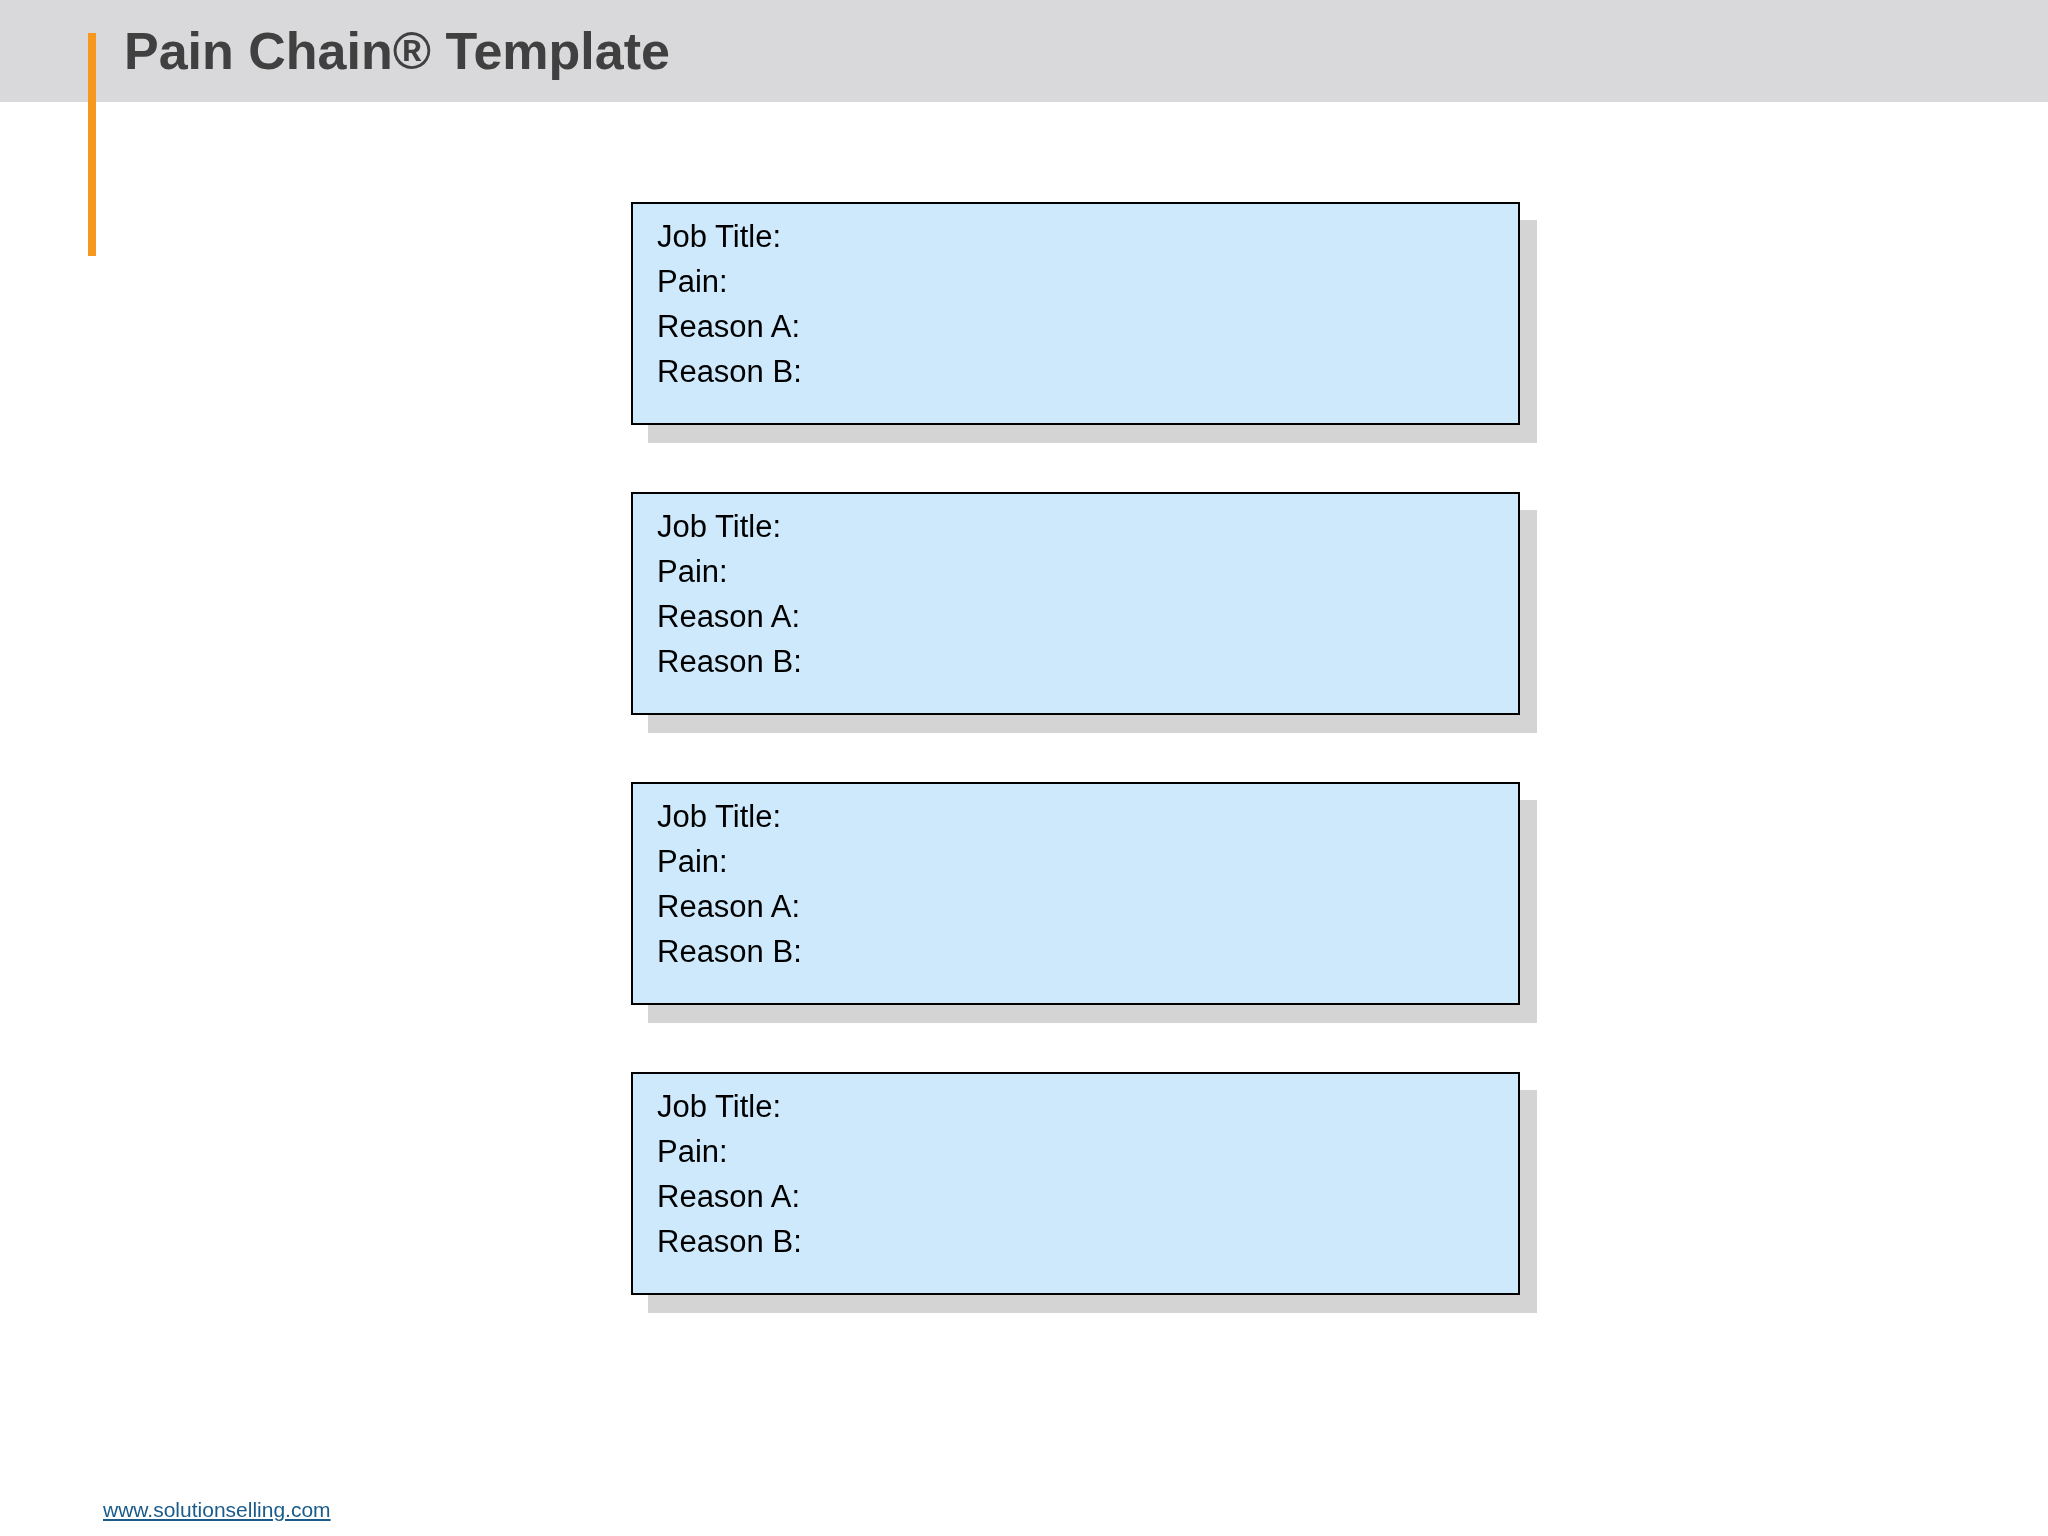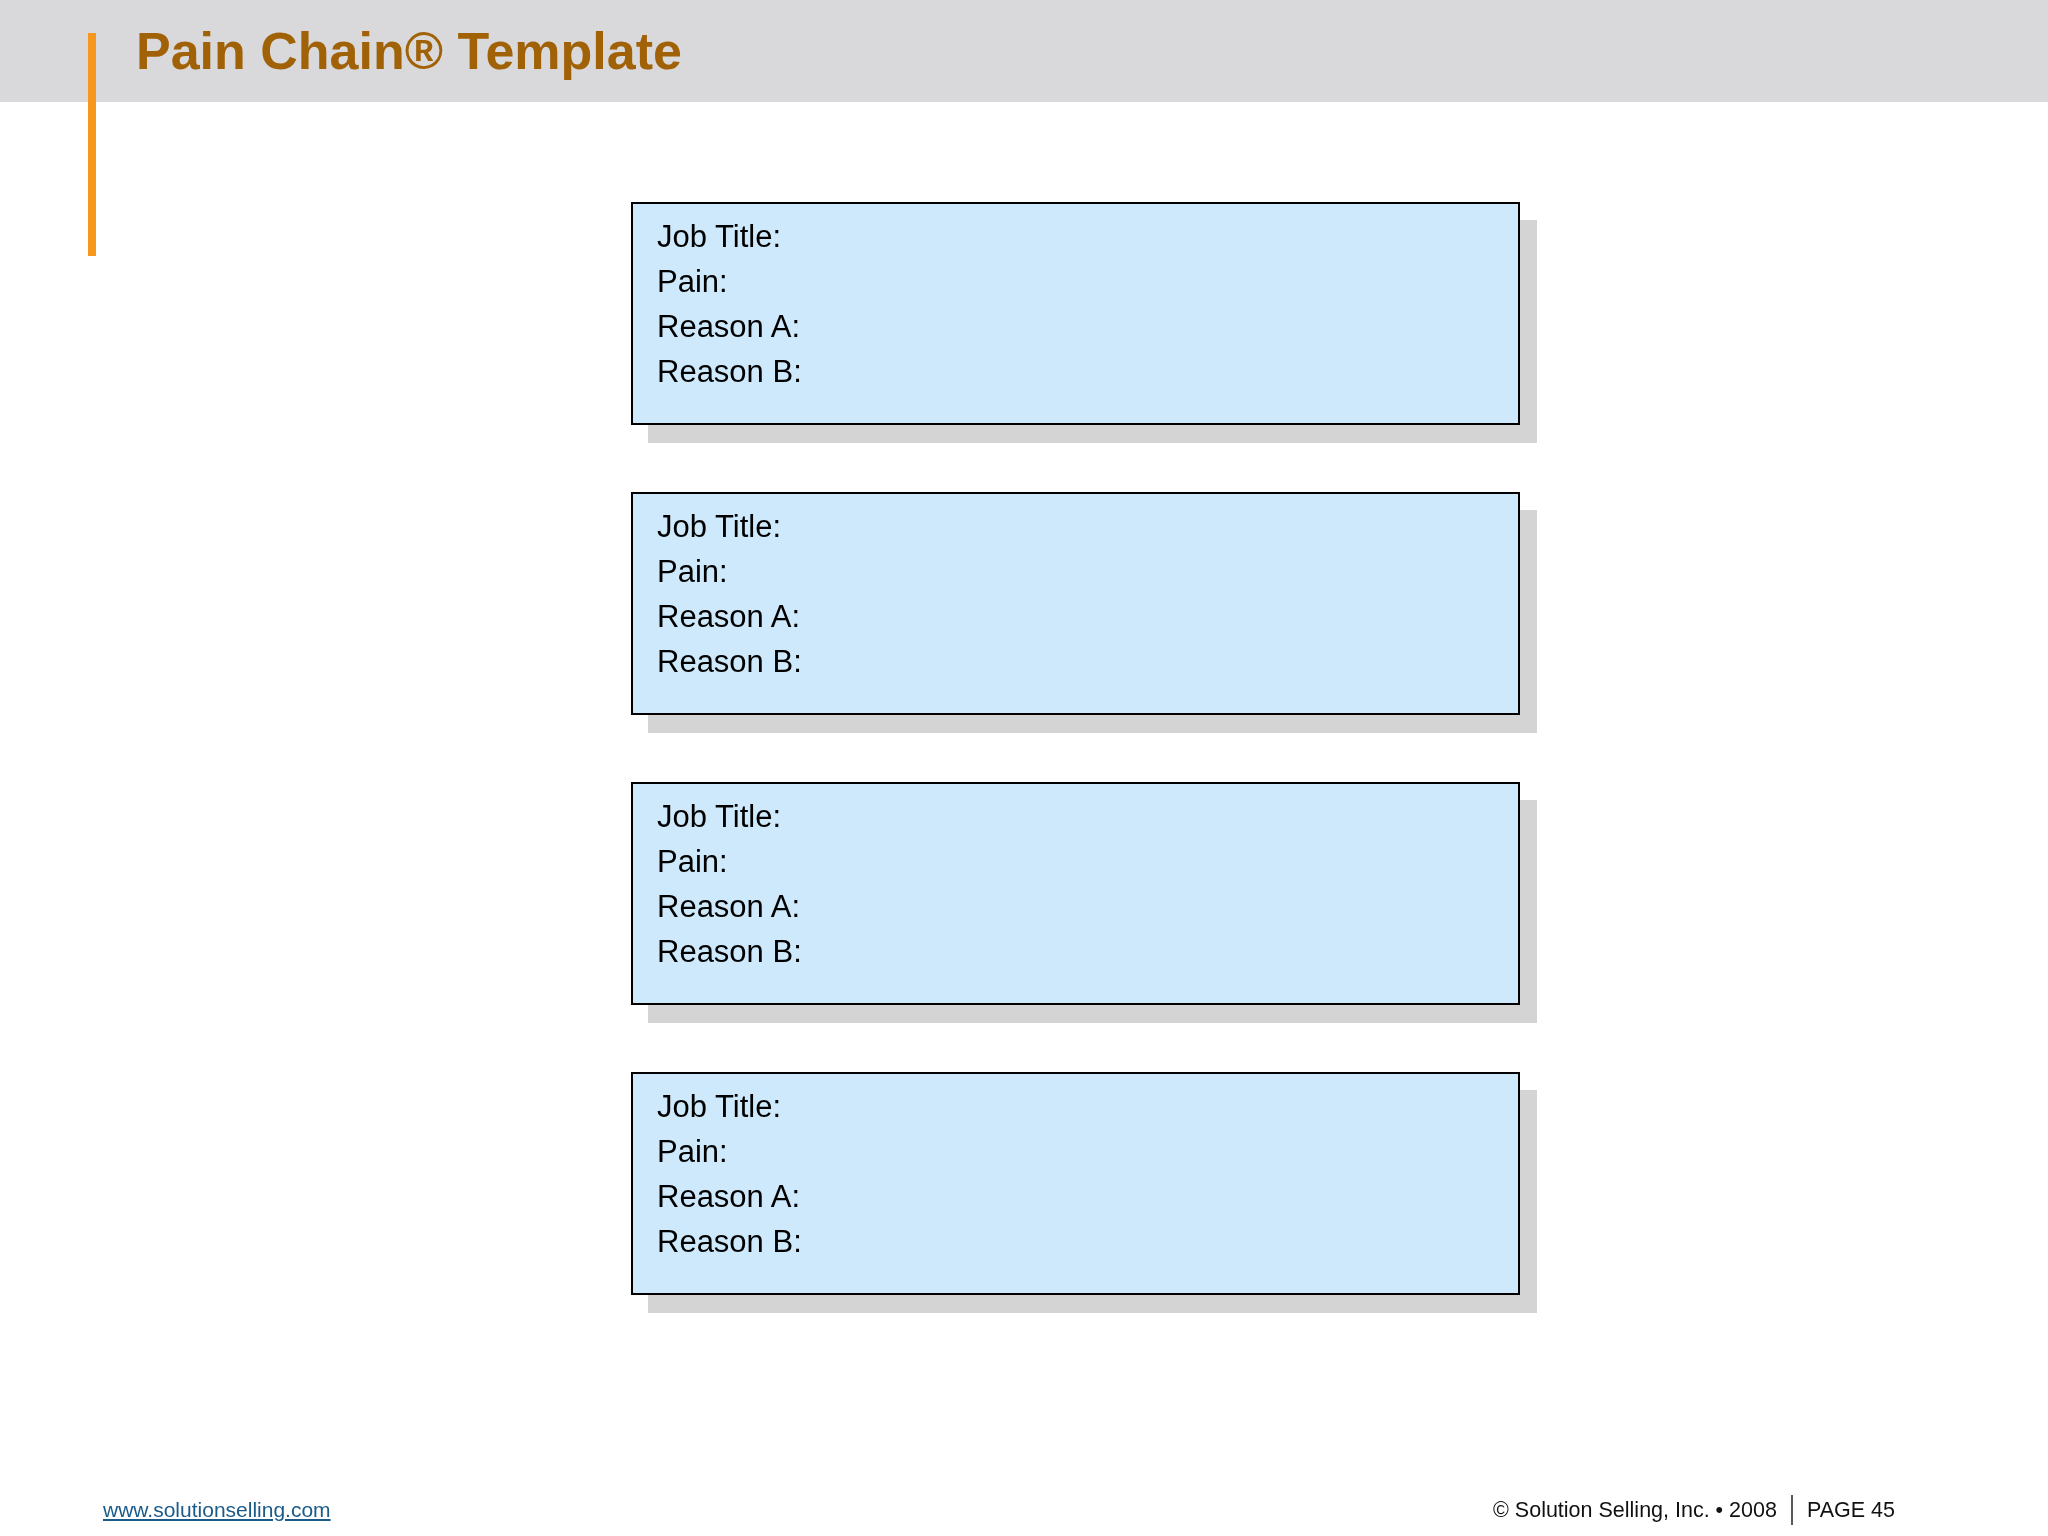--- a/index.html
+++ b/index.html
@@ -25,28 +25,28 @@
   .accent-bar {
     position: absolute;
     left: 88px;
     top: 33px;
     width: 8px;
     height: 223px;
     background: #f6981e;
   }
   .page-title {
     position: absolute;
-    left: 136px;
+    left: 124px;
     top: 0;
     height: 102px;
     display: flex;
     align-items: center;
     font-size: 52px;
     font-weight: bold;
-    color: #a16207;
+    color: #404040;
     letter-spacing: 0px;
     margin: 0;
   }
   .boxes {
     position: absolute;
     left: 631px;
     top: 202px;
     display: flex;
     flex-direction: column;
   }
@@ -132,19 +132,14 @@
       <div class="box-line">Job Title:</div>
       <div class="box-line">Pain:</div>
       <div class="box-line">Reason A:</div>
       <div class="box-line">Reason B:</div>
     </div>
 
   </div>
 
   <a class="footer-link" href="#">www.solutionselling.com</a>
 
-  <div class="footer-right">
-    <span class="footer-text">© Solution Selling, Inc. • 2008</span>
-    <span class="footer-separator"></span>
-    <span class="footer-text">PAGE 45</span>
-  </div>
 
 </div>
 
 </body></html>

